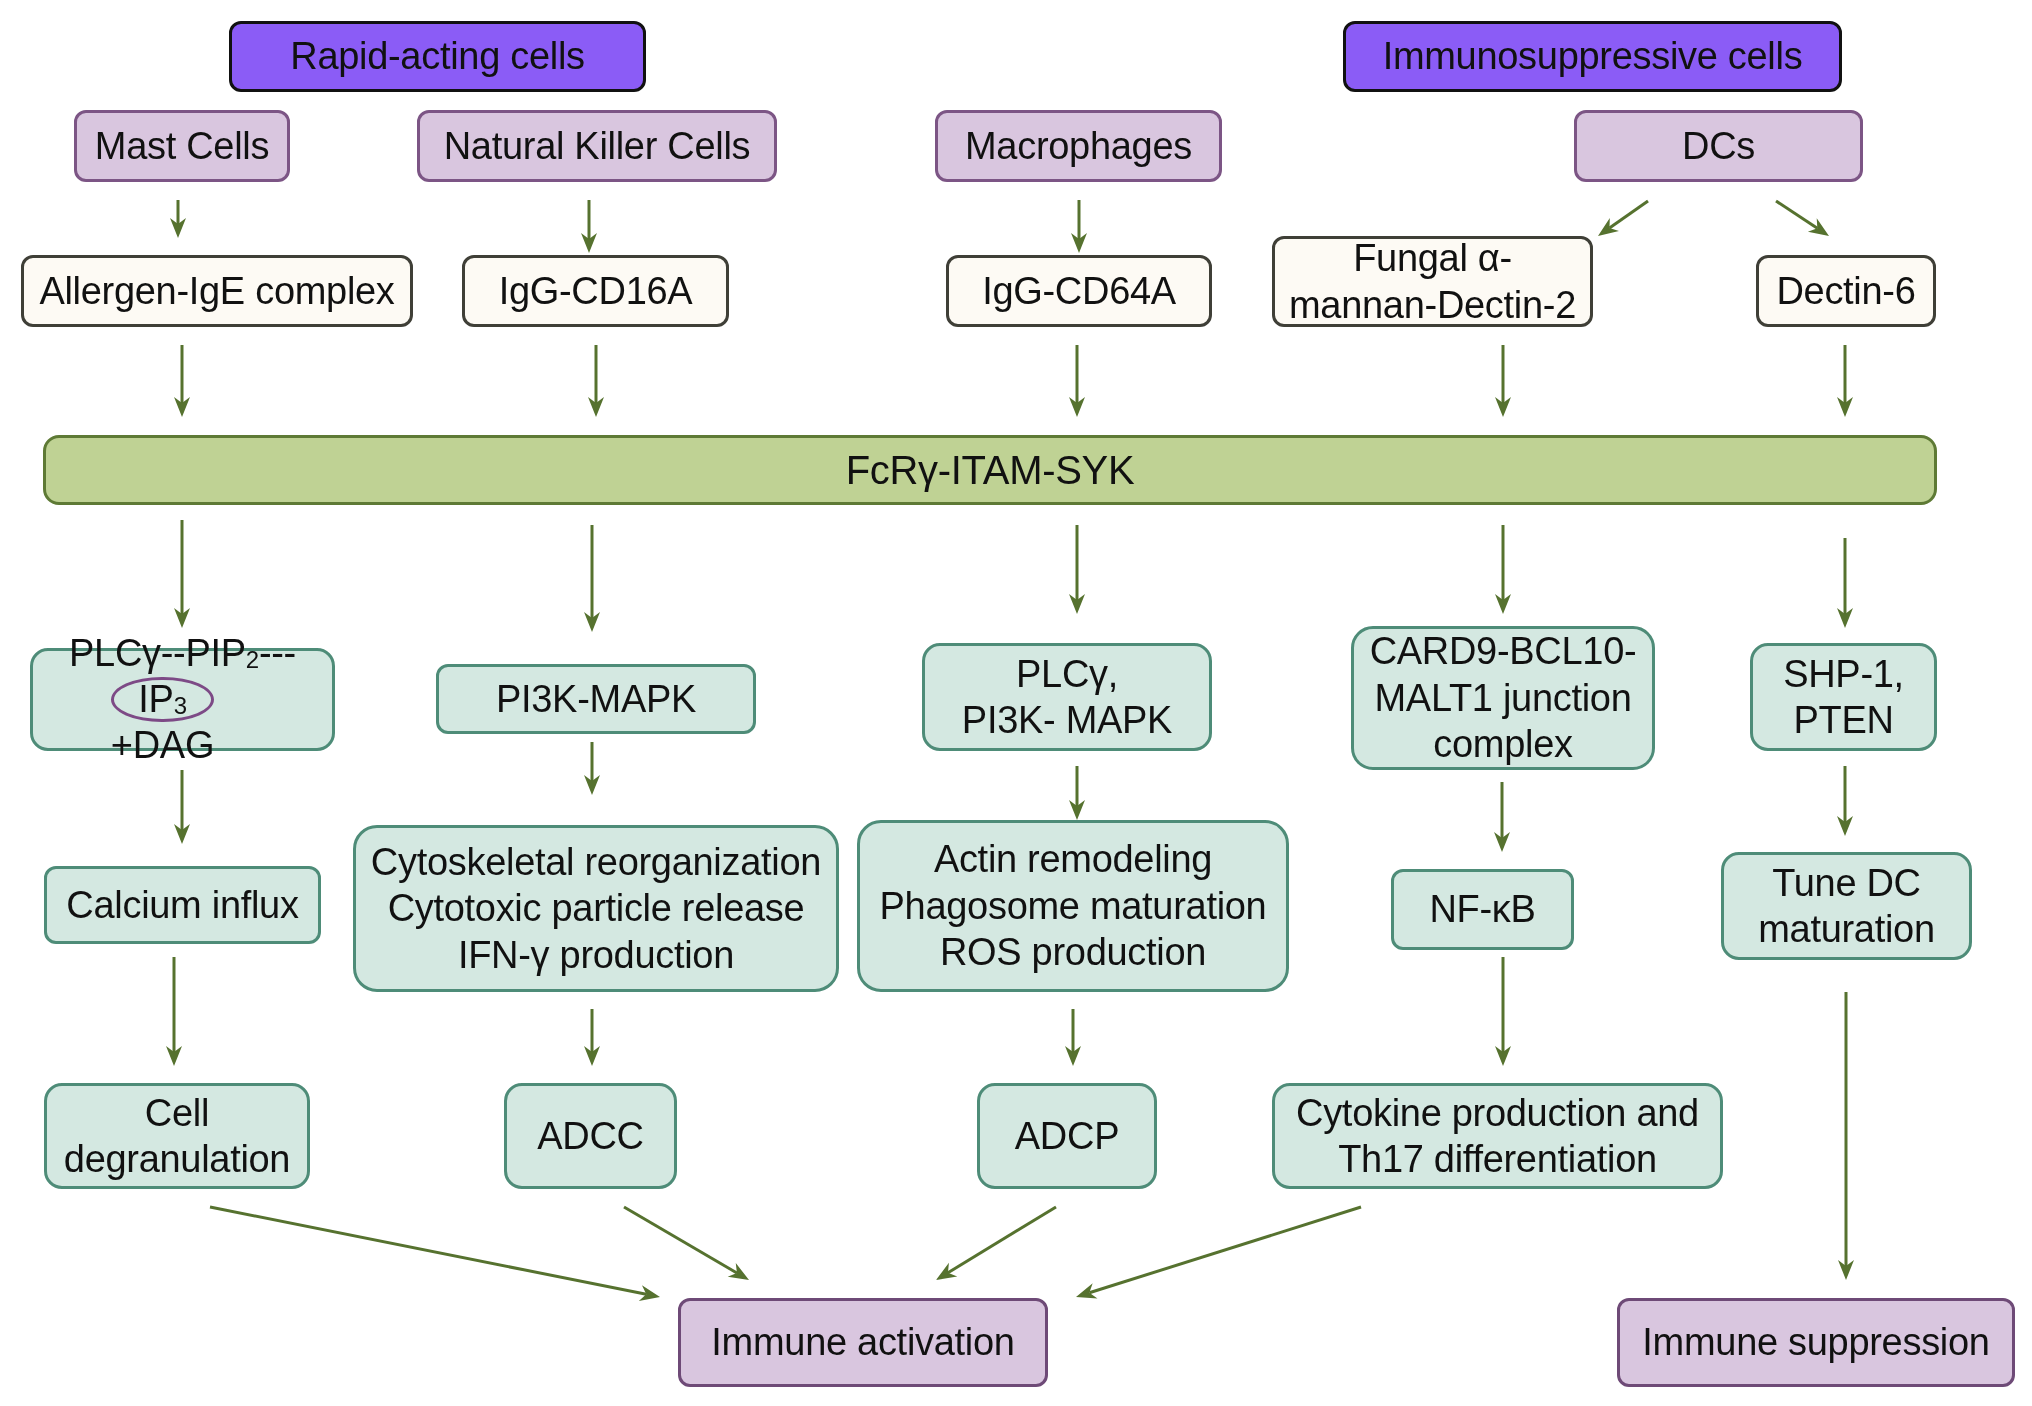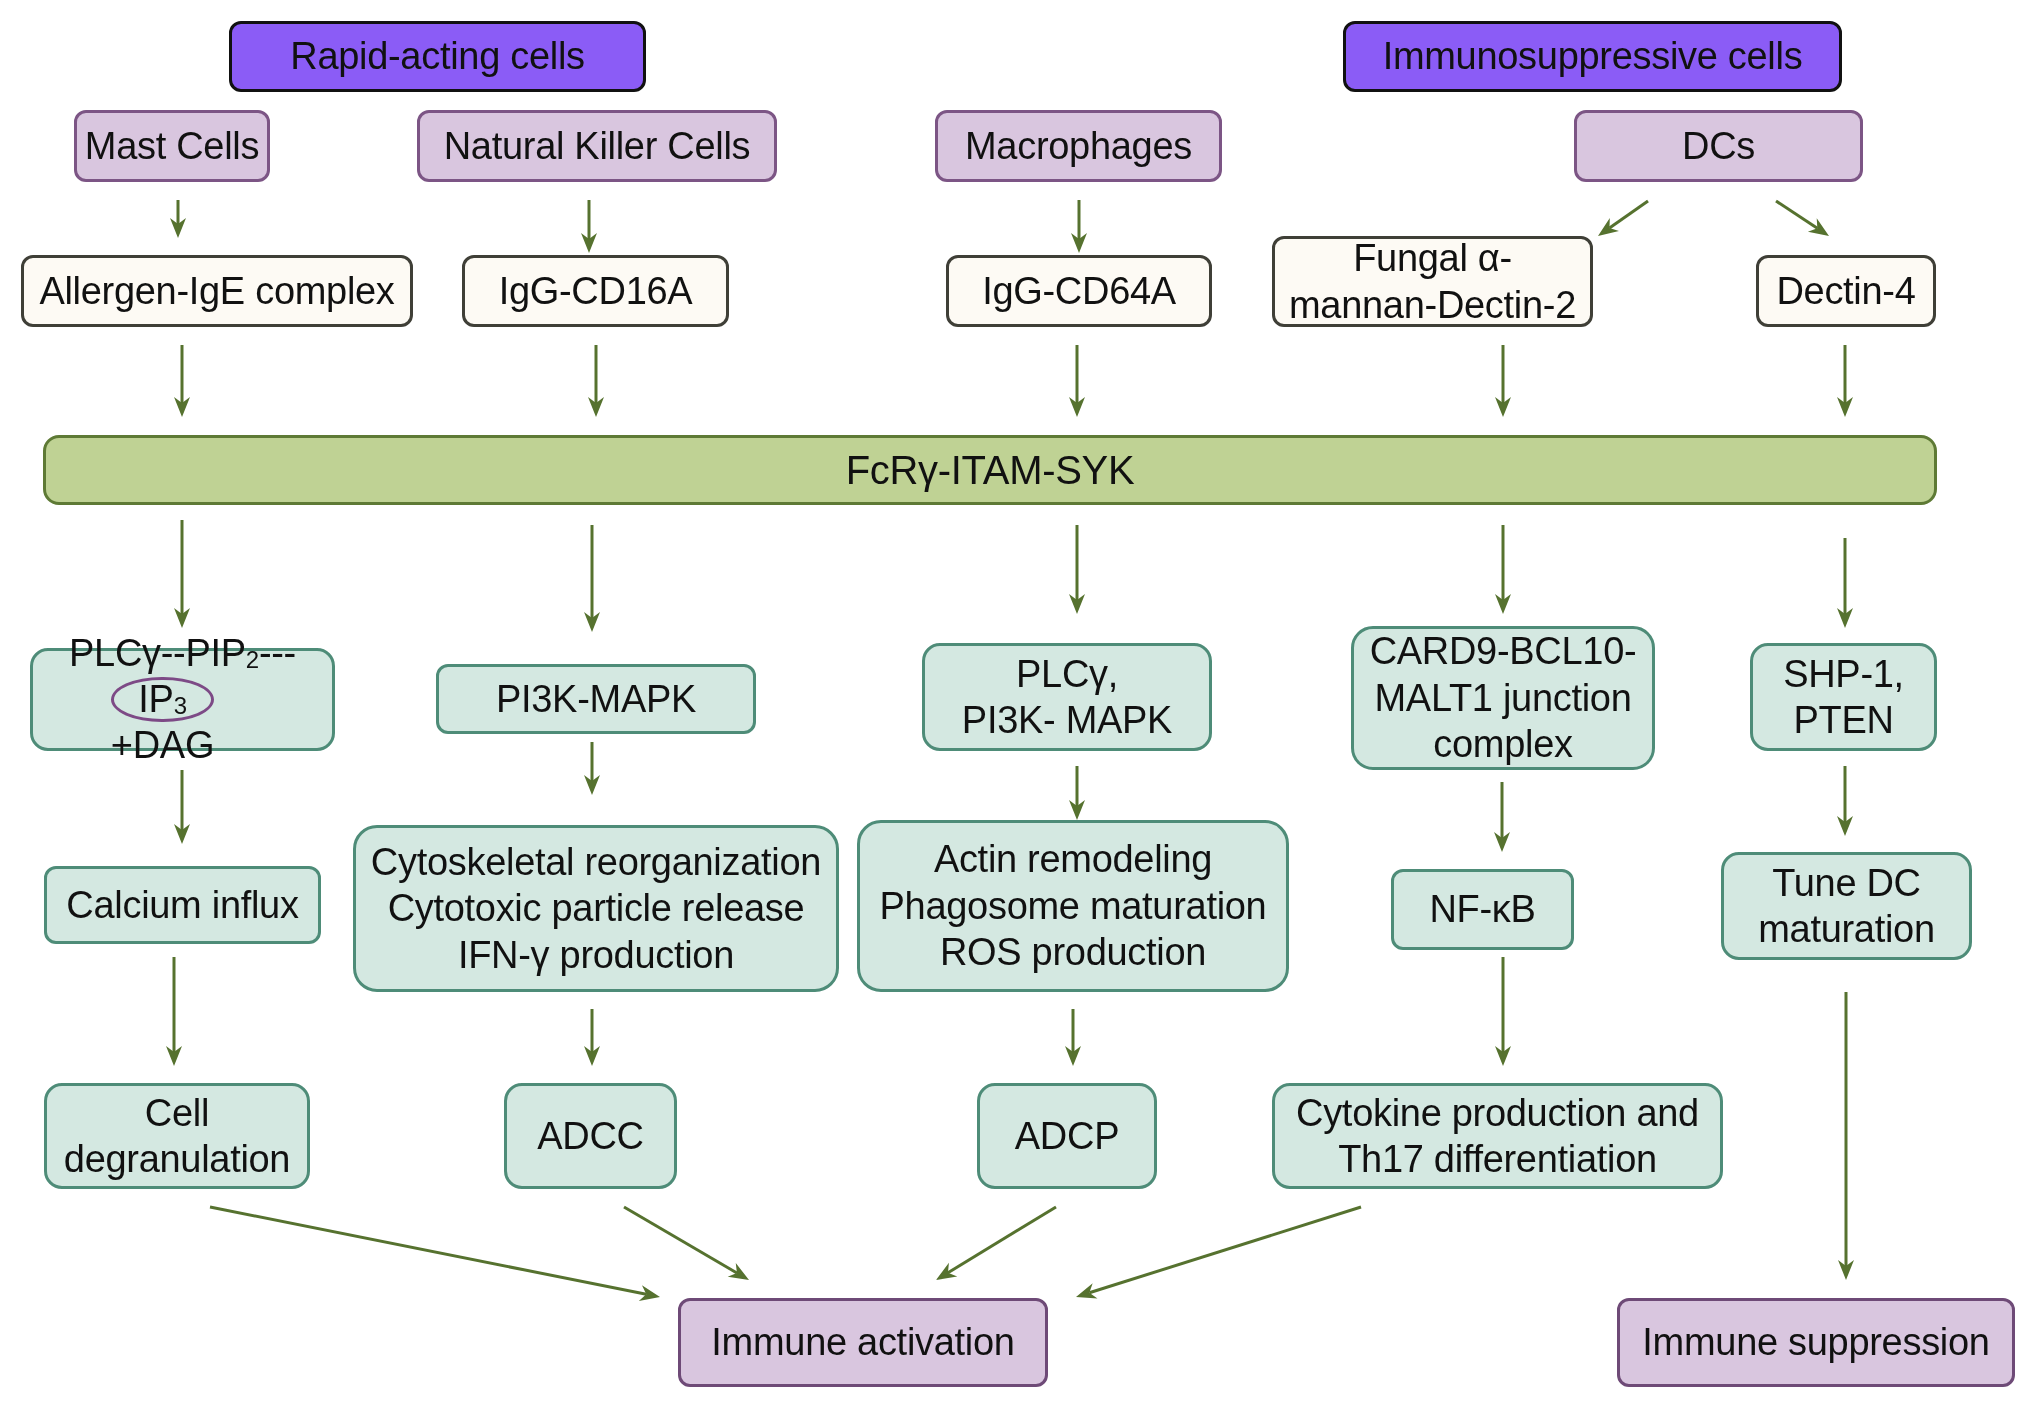--- a/index.html
+++ b/index.html
@@ -23,21 +23,21 @@
 </head>
 <body>
 
 <div class="box hdr" style="left:229px;top:21px;width:417px;height:71px;">
   <span>Rapid-acting cells</span>
 </div>
 <div class="box hdr" style="left:1343px;top:21px;width:499px;height:71px;">
   <span>Immunosuppressive cells</span>
 </div>
 
-<div class="box cell" style="left:74px;top:110px;width:196px;height:72px;">
+<div class="box cell" style="left:74px;top:110px;width:216px;height:72px;">
   <span>Mast Cells</span>
 </div>
 <div class="box cell" style="left:417px;top:110px;width:360px;height:72px;">
   <span>Natural Killer Cells</span>
 </div>
 <div class="box cell" style="left:935px;top:110px;width:287px;height:72px;">
   <span>Macrophages</span>
 </div>
 <div class="box cell" style="left:1574px;top:110px;width:289px;height:72px;">
   <span>DCs</span>
@@ -50,21 +50,21 @@
   <span>IgG-CD16A</span>
 </div>
 <div class="box rec" style="left:946px;top:255px;width:266px;height:72px;">
   <span>IgG-CD64A</span>
 </div>
 <div class="box rec" style="left:1272px;top:236px;width:321px;height:91px;flex-direction:column;">
   <span>Fungal α-</span>
   <span>mannan-Dectin-2</span>
 </div>
 <div class="box rec" style="left:1756px;top:255px;width:180px;height:72px;">
-  <span>Dectin-4</span>
+  <span>Dectin-6</span>
 </div>
 
 <div class="box bar" style="left:43px;top:435px;width:1894px;height:70px;">
   <span>FcRγ-ITAM-SYK</span>
 </div>
 
 <div class="box path" style="left:30px;top:648px;width:305px;height:103px;flex-direction:column;">
   <span><span style="display:inline">PLCγ--PIP</span><sub class="s">2</sub><span style="display:inline">---</span></span>
   <span style="margin-left:-40px;"><span class="ip3"><span style="display:inline">IP</span><sub class="s">3</sub></span><span style="display:inline">+DAG</span></span>
 </div>

